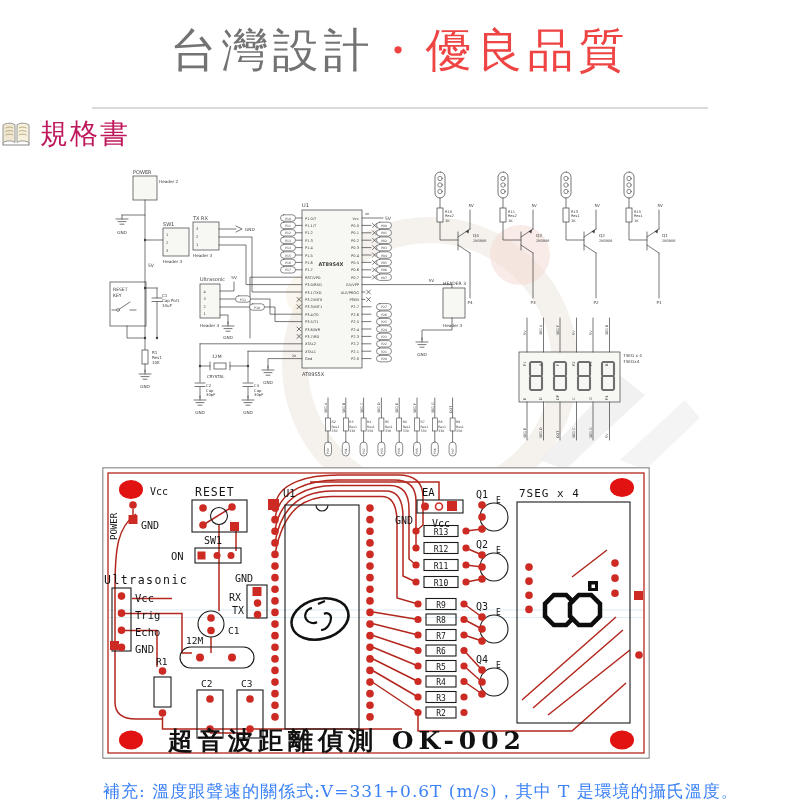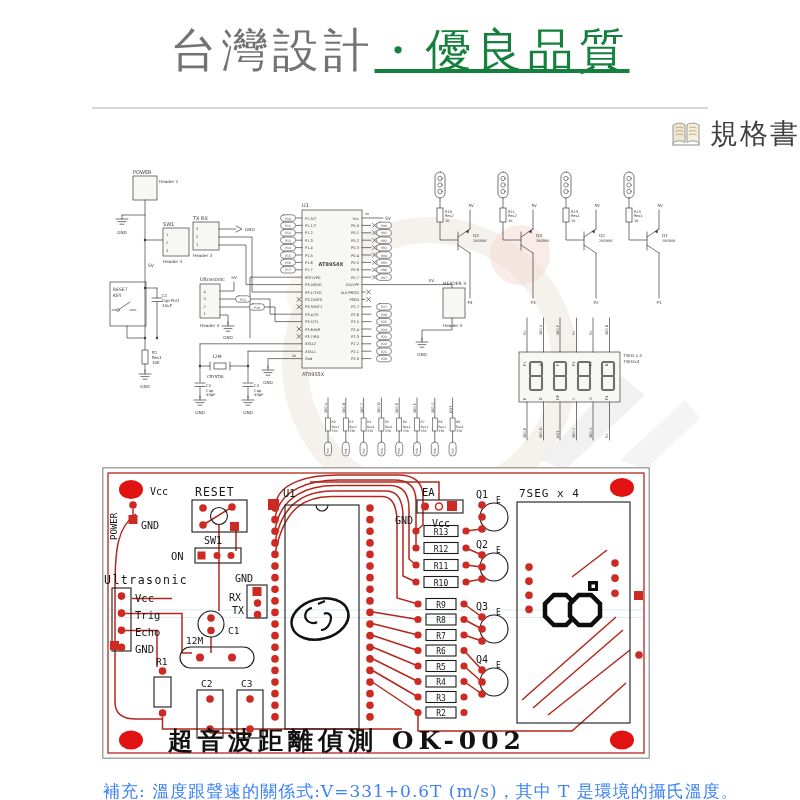--- a/index.html
+++ b/index.html
@@ -1,23 +1,23 @@
 <!DOCTYPE html>
 <html><head>
 <meta charset="utf-8">
 <style>
   html,body{margin:0;padding:0;background:#fff;}
   .page{position:relative;width:800px;height:800px;background:#fff;overflow:hidden;
         font-family:"DejaVu Sans",sans-serif;}
   .main-title{position:absolute;top:20px;left:0;width:100%;text-align:center;
         font-size:46px;letter-spacing:5px;font-weight:500;white-space:nowrap;}
   .t-blue{color:#737373;}
-  .t-gray{color:#15803d;text-decoration:underline;}
+  .t-gray{color:#ef4444;}
   .divider{position:absolute;top:107px;left:92px;width:616px;height:2px;background:#d9d9d9;}
-  .spec-row{position:absolute;top:115px;left:0;width:100%;text-align:right;color:#404040;
+  .spec-row{position:absolute;top:115px;left:0;width:100%;text-align:left;color:#be185d;
         font-size:28px;letter-spacing:2px;}
   .spec-row .book{display:inline-block;vertical-align:-4px;margin-right:8px;}
   .sch{position:absolute;top:160px;left:100px;}
   .sch text{font-family:"DejaVu Sans",sans-serif;fill:#3c3c3c;stroke:none;}
   .sch .ink{stroke:#3c3c3c;stroke-width:0.7;fill:none;stroke-linecap:round;}
   .sch .box{fill:#f7f7f4;}
   .sch .dots circle{fill:#3c3c3c;stroke:none;}
   .sch .seg7line{stroke:#6f6f6f;stroke-width:2.1;stroke-linecap:round;fill:none;}
   .pcbsvg{position:absolute;top:467px;left:102px;}
   .pcbsvg text{font-family:"DejaVu Sans Mono","DejaVu Sans",monospace;fill:#141414;stroke:none;}

